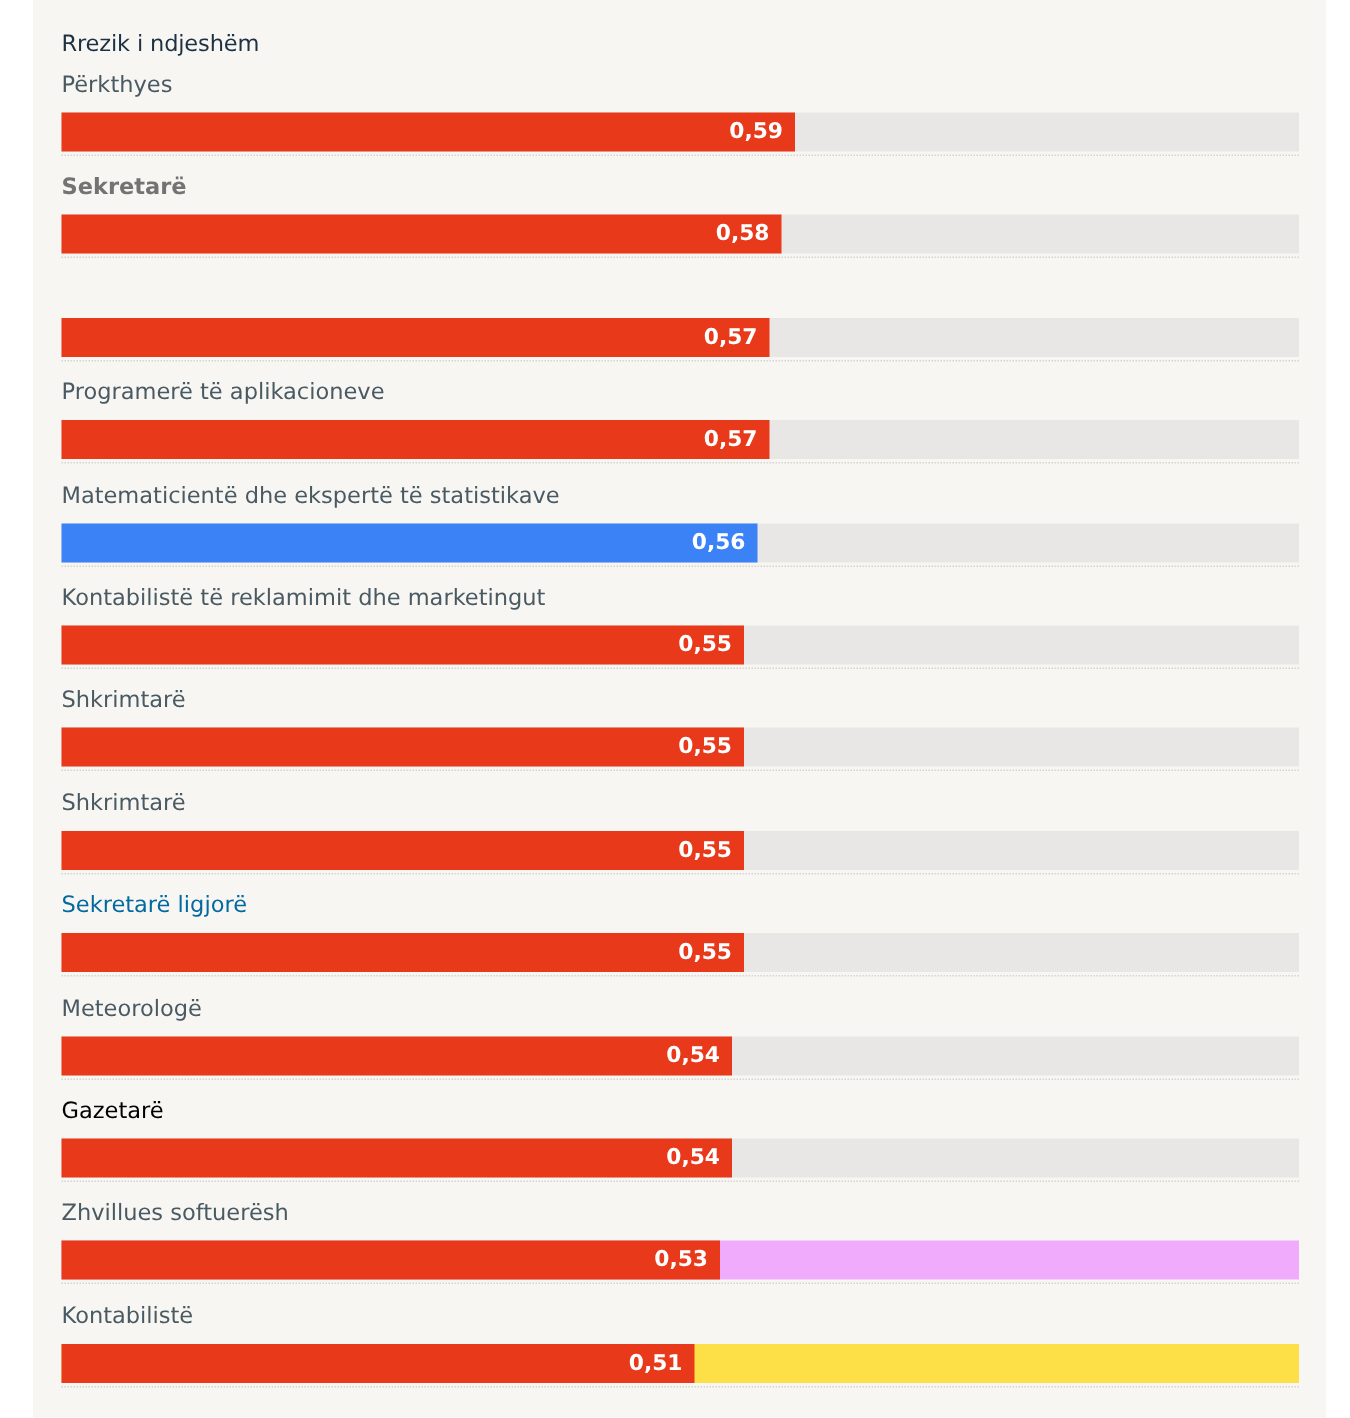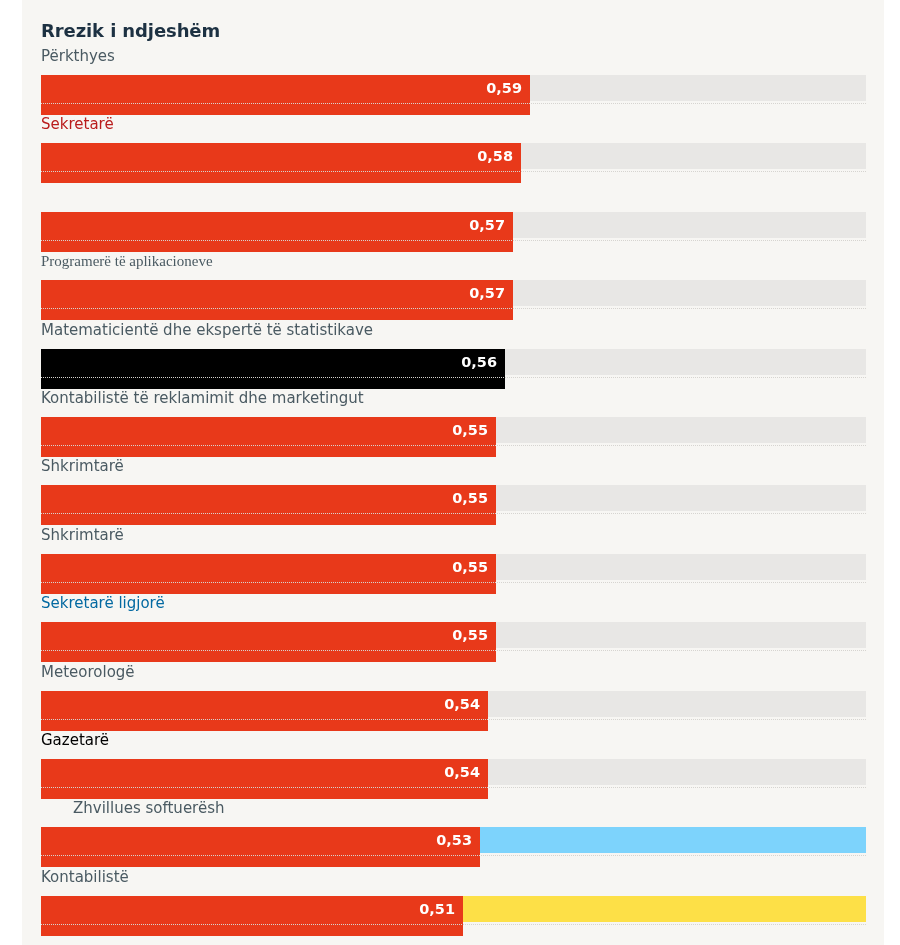--- a/index.html
+++ b/index.html
@@ -22,22 +22,22 @@
     height: 945px;
     background: #f7f6f3;
     box-sizing: border-box;
     padding: 0;
   }
 
   #chart-title {
     position: absolute;
     left: 19px;
     top: 20px;
-    font-size: 18px;
-    font-weight: bold;
+    font-size: 15px;
+    font-weight: normal;
     color: #1d3142;
     letter-spacing: -0.1px;
     white-space: nowrap;
   }
 
   #bars-region {
     position: absolute;
     left: 0;
     top: 46px;
     width: 862px;
@@ -65,21 +65,21 @@
     top: 29px;
     width: 825px;
     height: 26px;
     background: #e8e7e5;
   }
 
   .bar-fill {
     position: absolute;
     left: 0;
     top: 0;
-    height: 40px;
+    height: 26px;
     background: #e8391a;
     box-sizing: border-box;
   }
 
   .bar-value {
     position: absolute;
     right: 8px;
     top: 0;
     height: 26px;
     line-height: 26px;
@@ -109,49 +109,49 @@
       <div class="bar-row">
         <div class="bar-label" style="color: rgb(74, 90, 98);">Përkthyes</div>
         <div class="bar-track" style="background: rgb(232, 231, 229);">
           <div class="bar-fill" style="width: 489px; background: rgb(232, 57, 26);">
             <div class="bar-value" style="color: rgb(255, 255, 255);">0,59</div>
           </div>
         </div>
         <div class="row-sep"></div>
       </div>
       <div class="bar-row">
-        <div class="bar-label" style="color: #b91c1c;">Sekretarë</div>
+        <div class="bar-label" style="color: #737373; font-weight: bold;">Sekretarë</div>
         <div class="bar-track" style="background: rgb(232, 231, 229);">
           <div class="bar-fill" style="width: 480px; background: rgb(232, 57, 26); text-align: center;">
             <div class="bar-value" style="color: rgb(255, 255, 255);">0,58</div>
           </div>
         </div>
         <div class="row-sep"></div>
       </div>
       <div class="bar-row">
         <div class="bar-track" style="background: rgb(232, 231, 229);">
           <div class="bar-fill" style="width: 472px; background: rgb(232, 57, 26);">
             <div class="bar-value" style="color: rgb(255, 255, 255);">0,57</div>
           </div>
         </div>
         <div class="row-sep"></div>
       </div>
       <div class="bar-row">
-        <div class="bar-label" style="color: rgb(74, 90, 98); font-family: Liberation Serif, serif;">Programerë të aplikacioneve</div>
+        <div class="bar-label" style="color: rgb(74, 90, 98);">Programerë të aplikacioneve</div>
         <div class="bar-track" style="background: rgb(232, 231, 229);">
           <div class="bar-fill" style="width: 472px; background: rgb(232, 57, 26);">
             <div class="bar-value" style="color: rgb(255, 255, 255);">0,57</div>
           </div>
         </div>
         <div class="row-sep"></div>
       </div>
       <div class="bar-row">
         <div class="bar-label" style="color: rgb(74, 90, 98);">Matematicientë dhe ekspertë të statistikave</div>
         <div class="bar-track" style="background: rgb(232, 231, 229);">
-          <div class="bar-fill" style="width: 464px; background: #000000; padding-left: 21px;">
+          <div class="bar-fill" style="width: 464px; background: #3b82f6; padding-left: 21px;">
             <div class="bar-value" style="color: rgb(255, 255, 255);">0,56</div>
           </div>
         </div>
         <div class="row-sep"></div>
       </div>
       <div class="bar-row">
         <div class="bar-label" style="color: rgb(74, 90, 98);">Kontabilistë të reklamimit dhe marketingut</div>
         <div class="bar-track" style="background: rgb(232, 231, 229);">
           <div class="bar-fill" style="width: 455px; background: rgb(232, 57, 26);">
             <div class="bar-value" style="color: rgb(255, 255, 255);">0,55</div>
@@ -198,22 +198,22 @@
       <div class="bar-row">
         <div class="bar-label" style="color: #000000;">Gazetarë</div>
         <div class="bar-track" style="background: rgb(232, 231, 229);">
           <div class="bar-fill" style="width: 447px; background: rgb(232, 57, 26);">
             <div class="bar-value" style="color: rgb(255, 255, 255);">0,54</div>
           </div>
         </div>
         <div class="row-sep"></div>
       </div>
       <div class="bar-row">
-        <div class="bar-label" style="color: rgb(74, 90, 98); margin-left: 32px;">Zhvillues softuerësh</div>
-        <div class="bar-track" style="background: #7dd3fc;">
+        <div class="bar-label" style="color: rgb(74, 90, 98);">Zhvillues softuerësh</div>
+        <div class="bar-track" style="background: #f0abfc;">
           <div class="bar-fill" style="width: 439px; background: rgb(232, 57, 26);">
             <div class="bar-value" style="color: rgb(255, 255, 255);">0,53</div>
           </div>
         </div>
         <div class="row-sep"></div>
       </div>
       <div class="bar-row">
         <div class="bar-label" style="color: rgb(74, 90, 98);">Kontabilistë</div>
         <div class="bar-track" style="background: #fde047;">
           <div class="bar-fill" style="width: 422px; background: rgb(232, 57, 26);">

